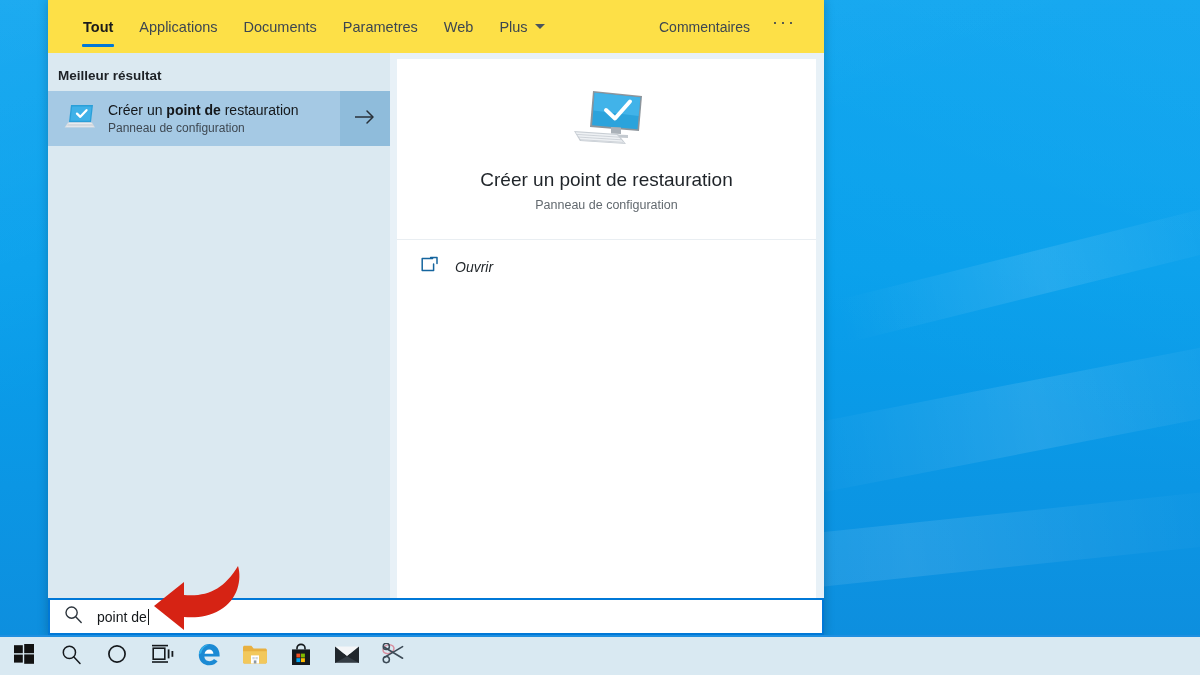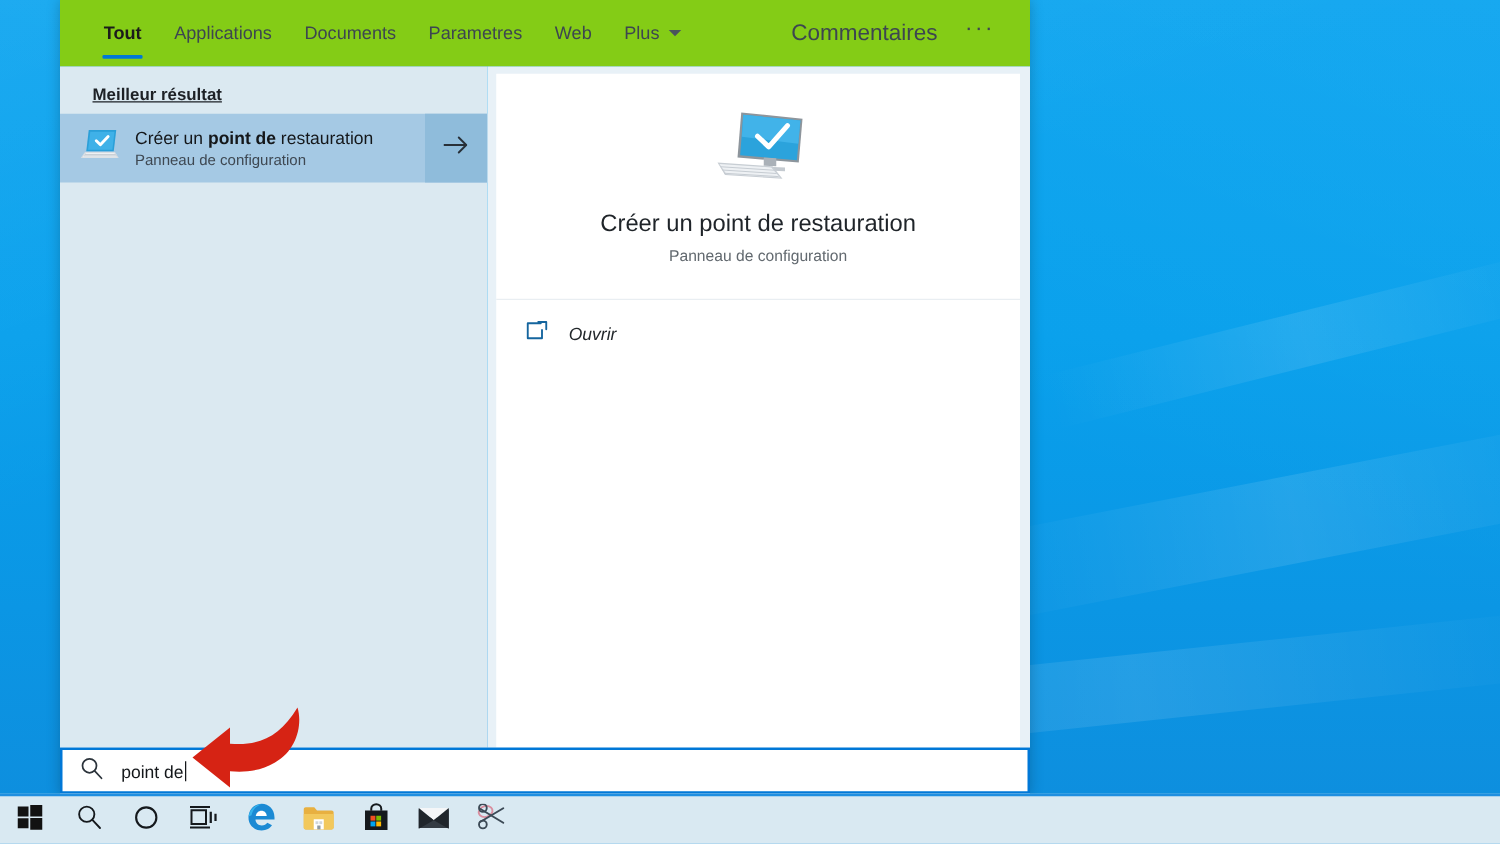--- a/index.html
+++ b/index.html
@@ -39,21 +39,21 @@
     left: 48px; top: 0;
     width: 776px; height: 637px;
     display: flex;
     flex-direction: column;
     box-shadow: 0 0 10px rgba(0,0,0,0.22);
   }
 
   
   .tabbar {
     height: 53px;
-    background: #84cc16;
+    background: #fde047;
     display: flex;
     align-items: center;
     padding: 0 18px 0 22px;
     flex: 0 0 53px;
     position: relative;
   }
   .tab {
     position: relative;
     height: 53px;
     display: flex;
@@ -75,21 +75,21 @@
   .tab .caret {
     margin-left: 7px;
     width: 0; height: 0;
     border-left: 5px solid transparent;
     border-right: 5px solid transparent;
     border-top: 5px solid #4a545e;
     display: inline-block;
   }
   .tab-spacer { flex: 1 1 auto; }
   .tab-right {
-    font-size: 18px;
+    font-size: 14px;
     color: #3d4650;
     padding: 0 12px;
     height: 53px;
     display: flex;
     align-items: center;
     cursor: default;
   }
   .dots {
     font-size: 18px;
     letter-spacing: 2px;
@@ -119,22 +119,21 @@
     background: #ffffff;
     height: 575px;
     display: flex;
     flex-direction: column;
   }
 
   .section-head {
     font-size: 13.5px;
     font-weight: bold;
     color: #1d2126;
-    padding: 9px 0 8px 26px;
-    text-decoration: underline;
+    padding: 9px 0 8px 10px;
   }
 
   
   .best-row {
     display: flex;
     align-items: stretch;
     height: 55px;
     background: #a5c9e4;
     cursor: default;
   }

